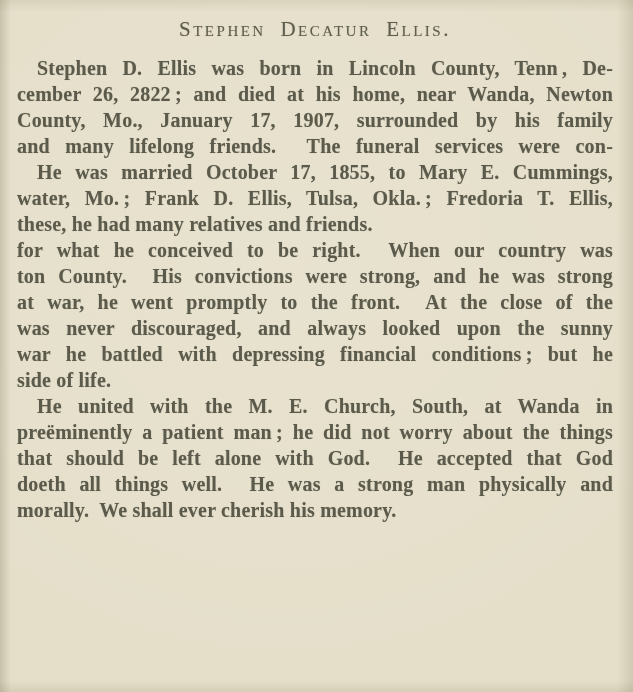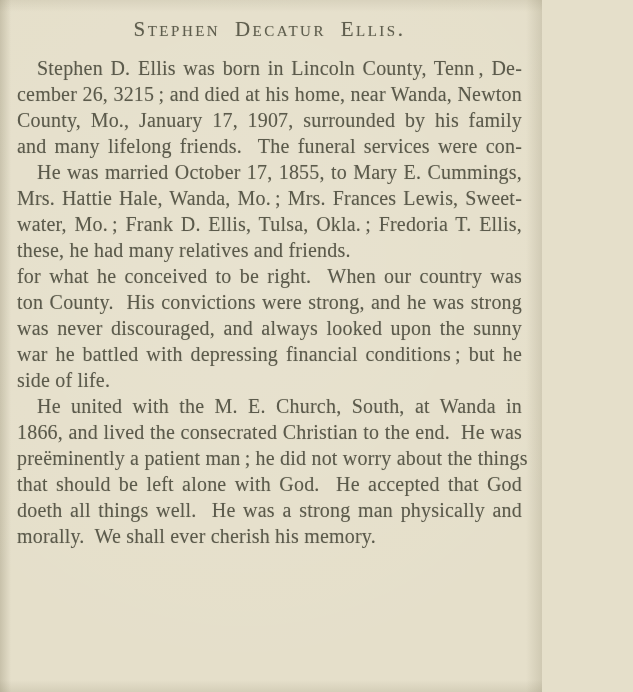--- a/index.html
+++ b/index.html
@@ -2,21 +2,21 @@
 <html><head>
 <meta charset="utf-8">
 <style>
   html, body {
     margin: 0;
     padding: 0;
     background: #e5dfca;
   }
   .page {
     position: relative;
-    width: 542px;
+    width: 633px;
     height: 692px;
     box-sizing: border-box;
     padding: 16px 20px 0 17px;
     font-family: "Liberation Serif", "DejaVu Serif", serif;
     color: #5b5a4b;
     background:
       radial-gradient(120% 100% at 45% 38%, rgba(255,255,255,0.10), rgba(0,0,0,0) 62%),
       linear-gradient(90deg,  rgba(96,88,58,0.22), rgba(96,88,58,0) 11px),
       linear-gradient(-90deg, rgba(96,88,58,0.16), rgba(96,88,58,0) 16px),
       linear-gradient(180deg, rgba(96,88,58,0.10), rgba(96,88,58,0) 12px),
@@ -33,20 +33,21 @@
     letter-spacing: 2.5px;
     word-spacing: 7px;
     color: #5f5e4e;
     text-shadow: 0 0 1px rgba(95,94,78,0.35);
   }
   .body-text {
     font-size: 20px;
     line-height: 26px;
     letter-spacing: 0.2px;
     text-shadow: 0 0 1px rgba(91,90,75,0.30);
+    font-weight: bold;
   }
   .line {
     height: 26px;
     text-align: justify;
     text-align-last: justify;
     text-justify: inter-word;
     white-space: nowrap;
   }
   .line.last {
     text-align-last: left;
@@ -58,43 +59,42 @@
 </head>
 <body>
 
 <div class="page">
   <div class="title">Stephen Decatur Ellis.</div>
 
   <div class="body-text">
 
     <div class="paragraph">
       <div class="line indent">Stephen D. Ellis was born in Lincoln County, Tenn , De-</div>
-      <div class="line">cember 26, 3215 ; and died at his home, near Wanda, Newton</div>
+      <div class="line">cember 26, 2822 ; and died at his home, near Wanda, Newton</div>
       <div class="line">County, Mo., January 17, 1907, surrounded by his family</div>
       <div class="line">and many lifelong friends.&nbsp; The funeral services were con-</div>
     </div>
 
     <div class="paragraph">
       <div class="line indent">He was married October 17, 1855, to Mary E. Cummings,</div>
-      <div class="line">Mrs. Hattie Hale, Wanda, Mo. ; Mrs. Frances Lewis, Sweet-</div>
       <div class="line">water, Mo. ; Frank D. Ellis, Tulsa, Okla. ; Fredoria T. Ellis,</div>
       <div class="line last">these, he had many relatives and friends.</div>
     </div>
 
     <div class="paragraph">
       <div class="line">for what he conceived to be right.&nbsp; When our country was</div>
       <div class="line">ton County.&nbsp; His convictions were strong, and he was strong</div>
+      <div class="line">at war, he went promptly to the front.&nbsp; At the close of the</div>
       <div class="line">was never discouraged, and always looked upon the sunny</div>
       <div class="line">war he battled with depressing financial conditions ; but he</div>
       <div class="line last">side of life.</div>
     </div>
 
     <div class="paragraph">
       <div class="line indent">He united with the M. E. Church, South, at Wanda in</div>
-      <div class="line">1866, and lived the consecrated Christian to the end.&nbsp; He was</div>
       <div class="line">preëminently a patient man ; he did not worry about the things</div>
       <div class="line">that should be left alone with God.&nbsp; He accepted that God</div>
       <div class="line">doeth all things well.&nbsp; He was a strong man physically and</div>
       <div class="line last">morally.&nbsp; We shall ever cherish his memory.</div>
     </div>
 
   </div>
 </div>
 
 </body></html>

